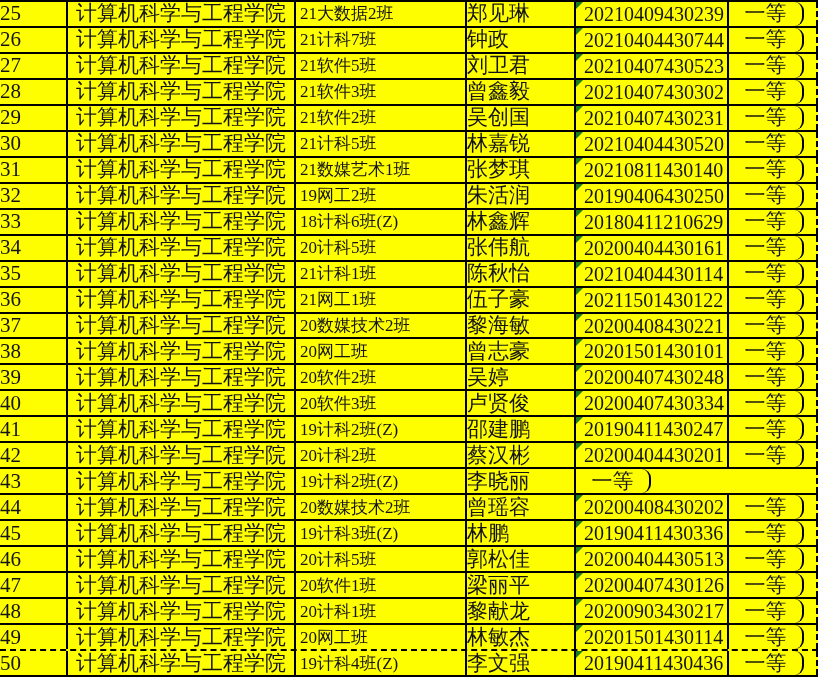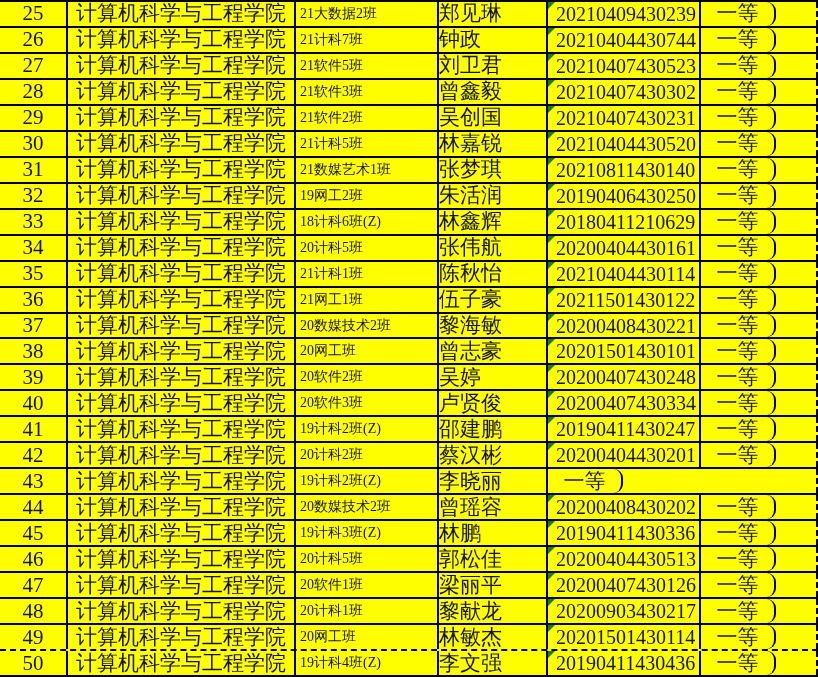--- a/index.html
+++ b/index.html
@@ -28,23 +28,23 @@
   .cell{
     box-sizing:border-box;
     border-right:2px solid var(--grid,#000);
     display:flex;align-items:center;
     overflow:hidden;
     white-space:nowrap;
     position:relative;
     font-size:21px;
     line-height:1;
   }
-  .c-no   {width:68px;justify-content:center;}
+  .c-no   {width:68px;}
   .c-college{width:228px;justify-content:center;}
-  .c-class{width:143px;padding-left:4px;font-size:14px;}
+  .c-class{width:171px;padding-left:4px;font-size:17px;}
   .c-name {width:109px;}
   .c-id   {width:153px;padding-left:8px;font-size:20px;letter-spacing:0px;}
   .c-grade{width:75px;justify-content:center;border-radius:9px;}
   .c-extra{flex:1;border-right:2px dashed var(--grid,#000);}
   .tri{
     position:absolute;top:0;left:0;
     width:0;height:0;
     border-top:7px solid var(--indicator,#1E7E1E);
     border-right:7px solid transparent;
   }

